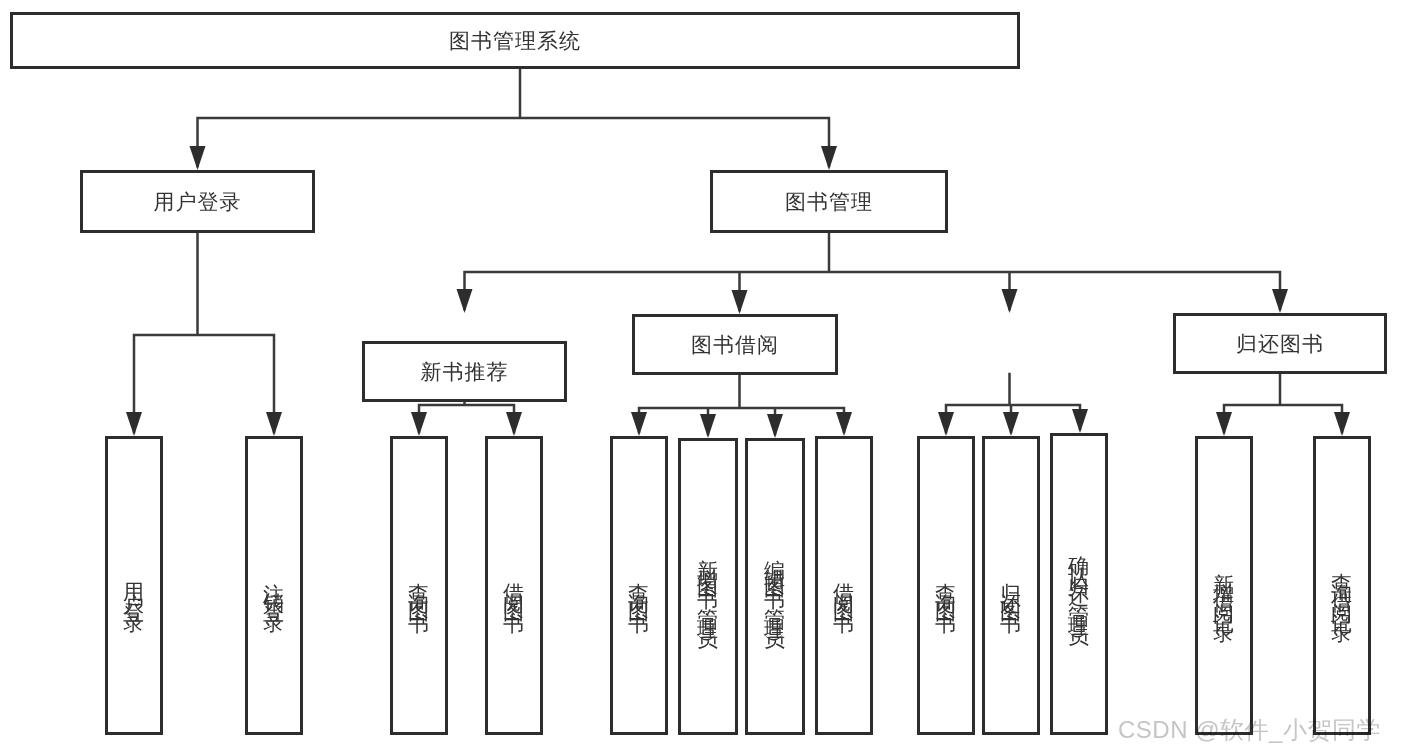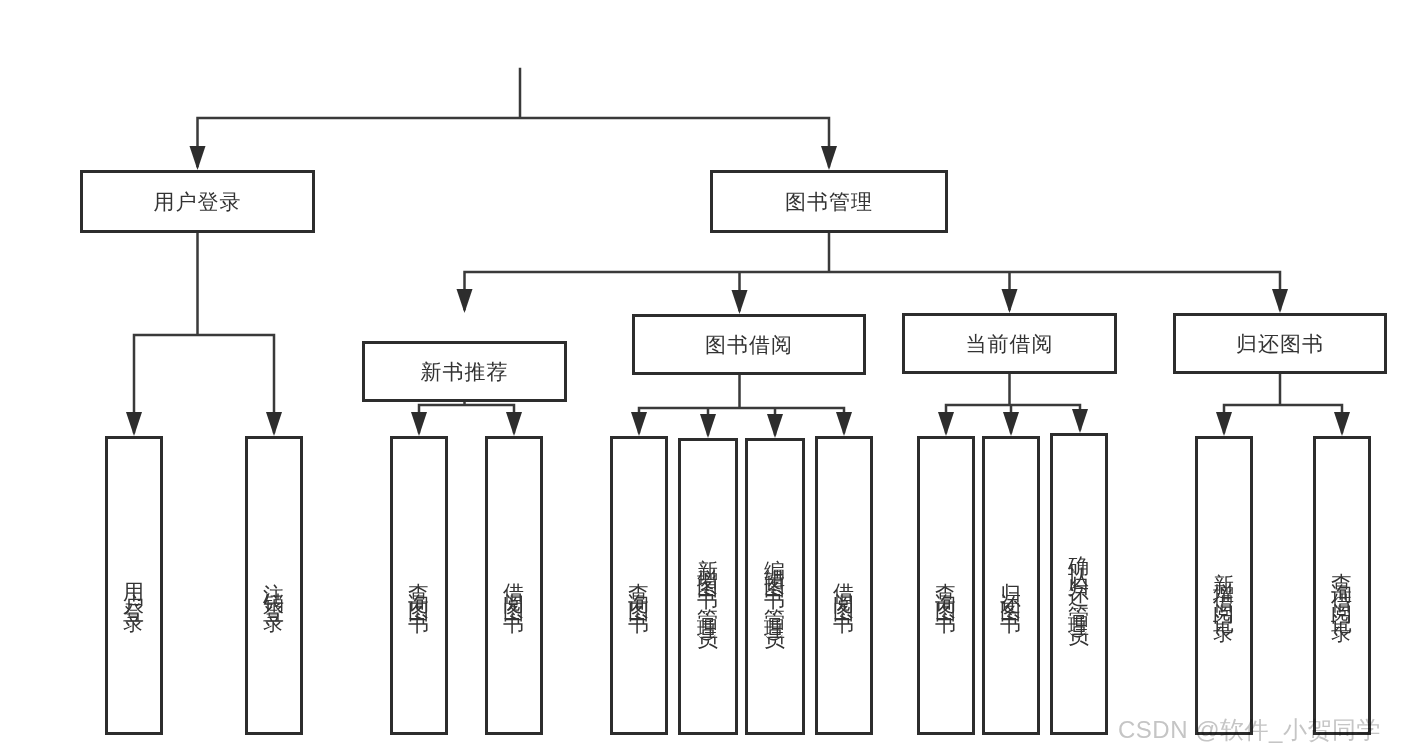--- a/index.html
+++ b/index.html
@@ -75,27 +75,27 @@
       <use href="#ah" x="708" y="438"></use>
     <use href="#ah" x="775" y="438"></use>
       <use href="#ah" x="844" y="436"></use>
     <use href="#ah" x="946" y="436"></use>
       <use href="#ah" x="1011" y="436"></use>
     <use href="#ah" x="1080" y="433"></use>
     <use href="#ah" x="1224" y="436"></use>
       <use href="#ah" x="1342" y="436"></use>
   </svg>
 
+  <div class="node h-node" style="left:10px;top:12px;width:1010px;height:57px;">图书管理系统</div>
 
   <div class="node h-node" style="left:80px;top:170px;width:235px;height:63px;">用户登录</div>
   <div class="node h-node" style="left:710px;top:170px;width:238px;height:63px;text-align:right;">图书管理</div>
 
   <div class="node h-node" style="left:362px;top:313px;width:205px;height:61px;margin-top:28px;">新书推荐</div>
-  <div class="node h-node" style="left:632px;top:314px;width:234px;height:61px;">图书借阅</div>
-  <div class="node h-node" style="left:902px;top:313px;width:215px;height:61px;">当前借阅</div>
+  <div class="node h-node" style="left:632px;top:314px;width:206px;height:61px;">图书借阅</div>
   <div class="node h-node" style="left:1173px;top:313px;width:214px;height:61px;">归还图书</div>
 
   <div class="node v-node" style="left:105px;top:436px;width:58px;height:299px;">用户登录</div>
   <div class="node v-node" style="left:245px;top:436px;width:58px;height:299px;">注销登录</div>
 
   <div class="node v-node" style="left:390px;top:436px;width:58px;height:299px;">查询图书</div>
   <div class="node v-node" style="left:485px;top:436px;width:58px;height:299px;">借阅图书</div>
 
   <div class="node v-node" style="left:610px;top:436px;width:58px;height:299px;">查询图书</div>
   <div class="node v-node" style="left:678px;top:438px;width:60px;height:297px;">新增图书（管理员）</div>

